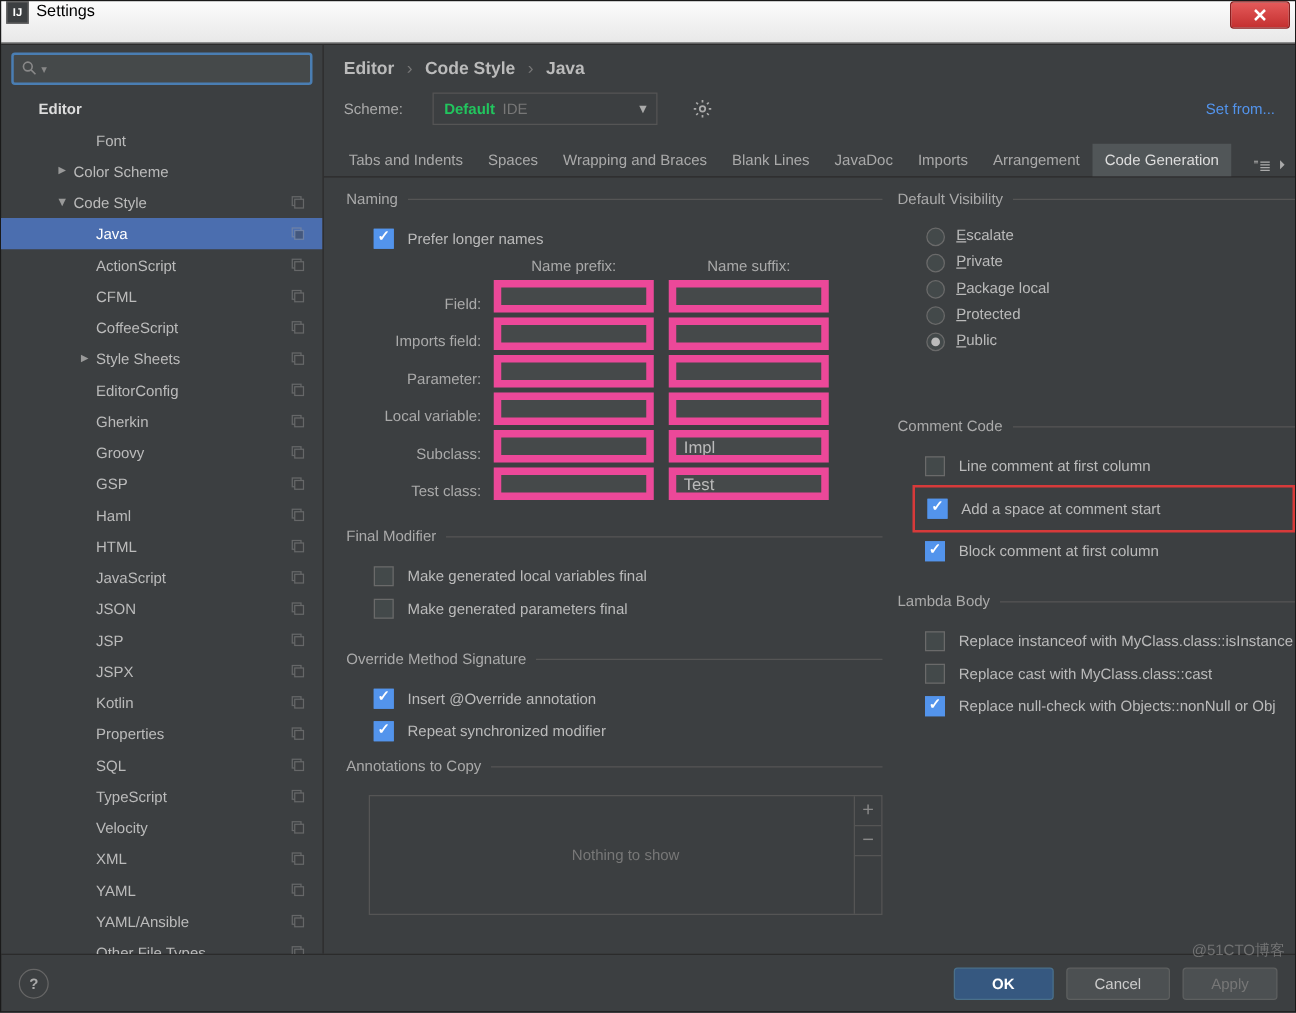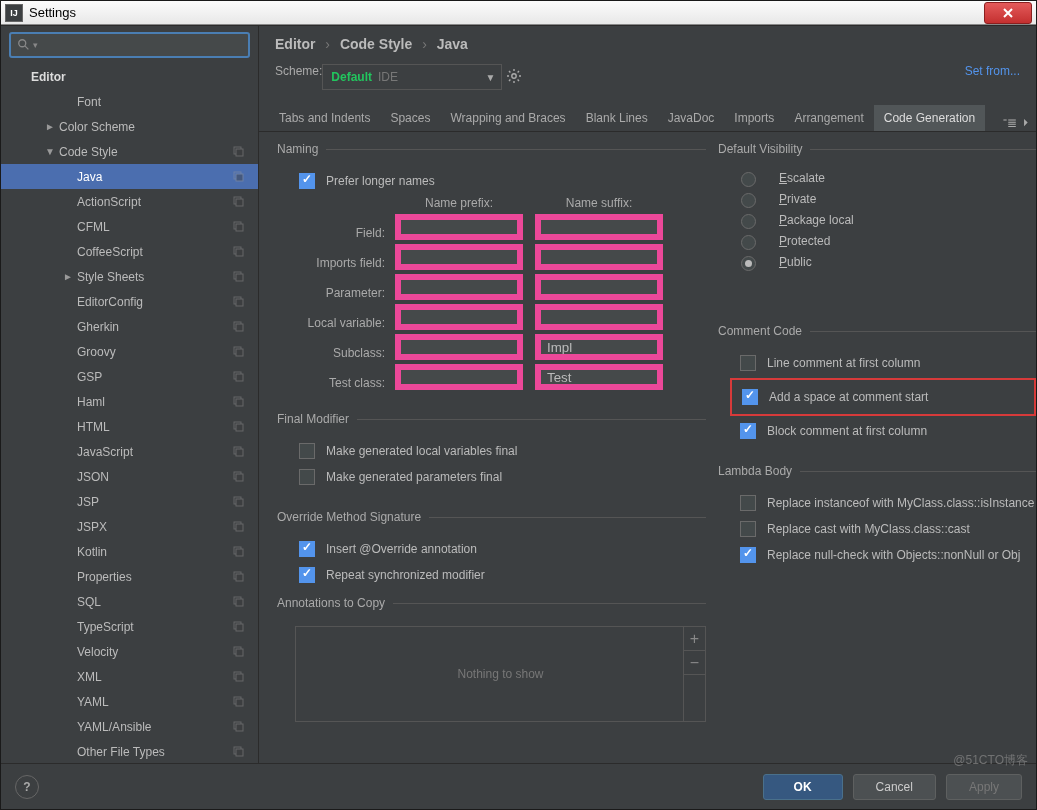--- a/index.html
+++ b/index.html
@@ -1,59 +1,59 @@
 <!DOCTYPE html>
 <html><head>
 <meta charset="utf-8">
 <style>
 html,body{margin:0;padding:0;font-family:"Segoe UI",Arial,sans-serif;font-size:12px;color:#bbb;background:#555}
 *{box-sizing:border-box}
 .window{width:1037px;height:810px;background:#3c3f41;border:1px solid #1a1a1a;position:relative;display:flex;flex-direction:column}
-.titlebar{height:24px;background:linear-gradient(#fcfcfc,#e8e8e8);border-bottom:1px solid #888;display:flex;align-items:center;padding:0 4px;color:#000}
+.titlebar{height:34px;background:linear-gradient(#fcfcfc,#e8e8e8);border-bottom:1px solid #888;display:flex;padding:0 4px;color:#000}
 .titlebar .app-icon{width:18px;height:18px;background:#3c3f41;border:1px solid #666;margin-right:6px;display:flex;align-items:center;justify-content:center;font-size:9px;color:#fff;font-weight:bold}
 .title-txt{flex:1;font-size:13px}
 .close-btn{width:48px;height:22px;background:linear-gradient(#e45a5a,#c43030);border:1px solid #8a1f1f;border-radius:3px;color:#fff;display:flex;align-items:center;justify-content:center;font-size:12px;font-weight:bold}
 .body{flex:1;display:flex;overflow:hidden;border-top:1px solid #2b2b2b}
 .sidebar{width:258px;background:#3c3f41;border-right:1px solid #2b2b2b;display:flex;flex-direction:column}
 .search-row{padding:6px 8px}
 .search-box{height:26px;border:2px solid #4a7eb3;background:#45494a;border-radius:3px;display:flex;align-items:center;padding:0 6px;color:#888}
 .search-box svg{width:14px;height:14px;margin-right:2px}
 .tree{flex:1;overflow-y:auto;padding-bottom:6px}
 .tree-item{display:flex;align-items:center;height:25px;padding-left:16px;cursor:default;position:relative}
 .tree-item.root{font-weight:bold;color:#ddd;padding-left:30px}
 .tree-item.lv1{padding-left:44px}
 .tree-item.lv2{padding-left:62px}
 .tree-item.sel{background:#4b6eaf;color:#fff}
 .tree-item .arrow{width:10px;display:inline-block;margin-right:4px;color:#999;font-size:10px}
 .tree-item .copy-ic{position:absolute;right:14px;top:6px;opacity:0.45}
 .copy-ic svg{width:12px;height:12px}
 .main{flex:1;display:flex;flex-direction:column;overflow:hidden}
 .crumb{padding:10px 16px 6px;color:#bbb;font-weight:bold;font-size:14px}
 .crumb .sep{color:#777;margin:0 6px;font-weight:normal}
-.scheme-row{display:flex;align-items:flex-start;padding:6px 16px 14px;gap:0}
+.scheme-row{display:flex;align-items:center;padding:6px 16px 14px;gap:24px}
 .scheme-lbl{color:#aaa}
 .scheme-dd{width:180px;height:26px;border:1px solid #555;background:#3c3f41;display:flex;align-items:center;padding:0 8px;position:relative}
 .scheme-dd .nm{color:#22c55e;font-weight:bold}
 .scheme-dd .ide{color:#777;margin-left:6px}
 .scheme-dd .dd-ar{position:absolute;right:6px;color:#aaa;font-size:10px}
 .gear-btn{width:24px;height:24px;display:flex;align-items:center;justify-content:center;color:#aaa}
 .setfrom{position:absolute;right:16px;color:#5394ec;cursor:pointer}
 .tabs{display:flex;border-bottom:1px solid #2b2b2b;padding-left:10px;align-items:flex-end;height:28px}
 .tab{padding:6px 10px;color:#aaa;cursor:default;white-space:nowrap}
 .tab.active{background:#515658;color:#ddd}
 .tab-tools{margin-left:auto;padding-right:8px;color:#aaa;display:flex;gap:6px;align-items:center}
 .content{flex:1;overflow:auto;padding:10px 0 10px 16px;display:flex;gap:10px}
 .col{flex:1;min-width:0}
 fieldset{border:1px solid #555;border-left:none;border-right:none;border-bottom:none;margin:0 0 18px 0;padding:10px 0 0 0}
 legend{color:#aaa;padding-right:8px;font-size:12px}
 .chk{display:flex;align-items:center;gap:8px;margin:4px 0 4px 20px;color:#bbb}
 .chk input{appearance:none;width:16px;height:16px;border:1px solid #6a6a6a;background:#43494a;position:relative}
 .chk input:checked{background:#5394ec;border-color:#5394ec}
 .chk input:checked::after{content:"✓";position:absolute;left:2px;top:-2px;color:#fff;font-size:12px;font-weight:bold}
-.radio{display:flex;align-items:center;gap:20px;margin:3px 0 3px 20px;color:#bbb}
+.radio{display:flex;align-items:center;gap:6px;margin:3px 0 3px 20px;color:#bbb}
 .radio input{appearance:none;width:15px;height:15px;border:1px solid #6a6a6a;border-radius:50%;background:#43494a;position:relative}
 .radio .u::first-letter{text-decoration:underline}
 .radio input:checked::after{content:"";position:absolute;left:3px;top:3px;width:7px;height:7px;border-radius:50%;background:#bbb}
 .grid-row{display:flex;align-items:flex-end;margin:4px 0}
 .grid-lbl{width:120px;text-align:right;padding-right:10px;color:#aaa}
 .grid-hdr{display:flex;margin:4px 0 4px 120px}
 .grid-hdr div{width:128px;margin-right:12px;color:#aaa;text-align:center}
 .txt-in{width:128px;height:26px;background:#45494a;border:6px solid #ec4899;color:#bbb;padding:0 6px;margin-right:12px}
 .anno-box{border:1px solid #555;height:96px;margin:6px 0 0 20px;position:relative;display:flex;align-items:center;justify-content:center;color:#777}
 .anno-tools{position:absolute;right:0;top:0;bottom:0;width:22px;border-left:1px solid #555;display:flex;flex-direction:column}

